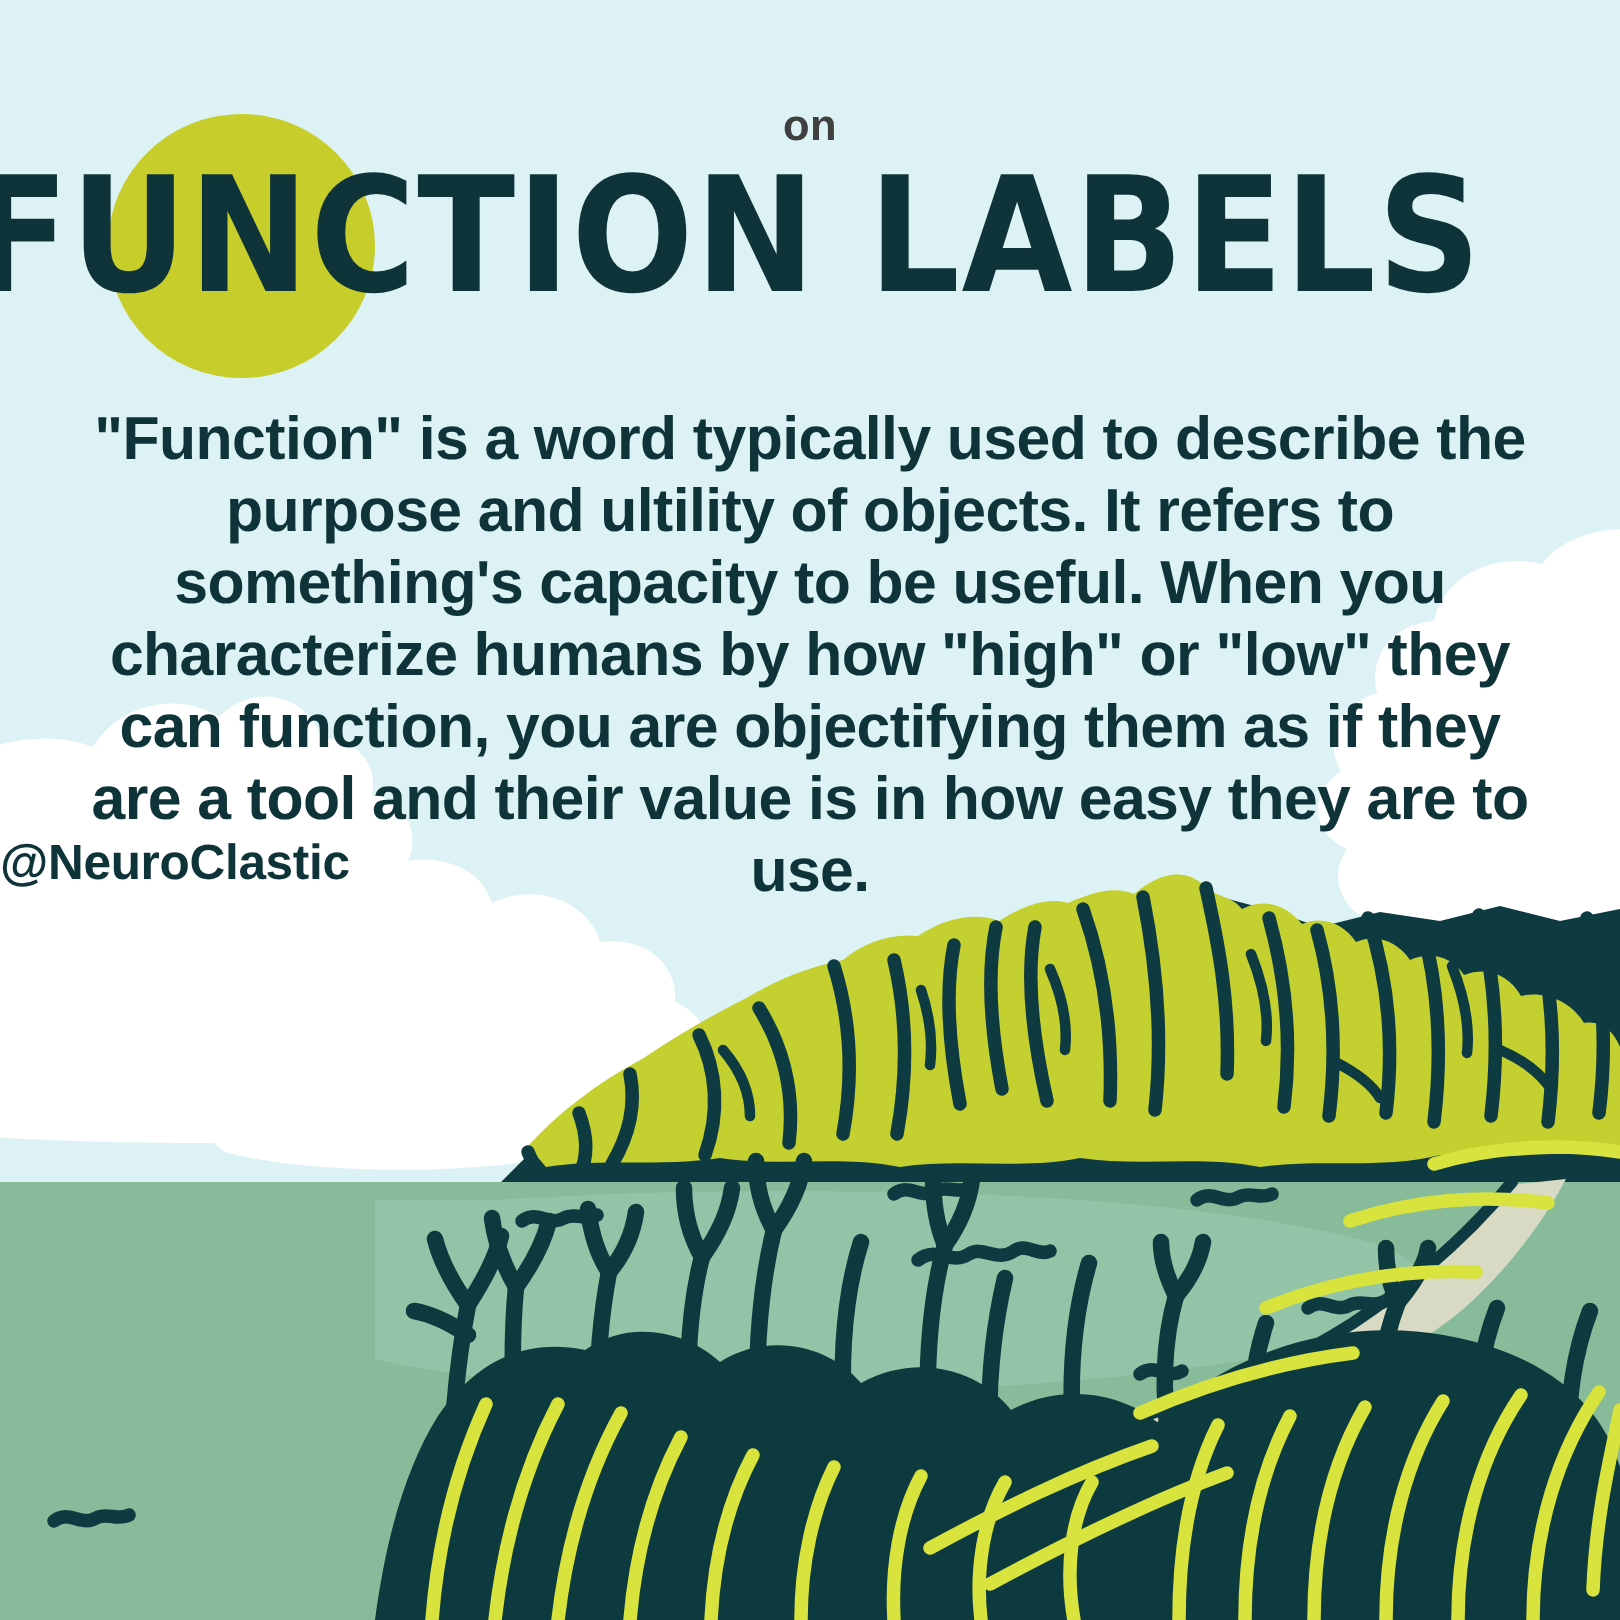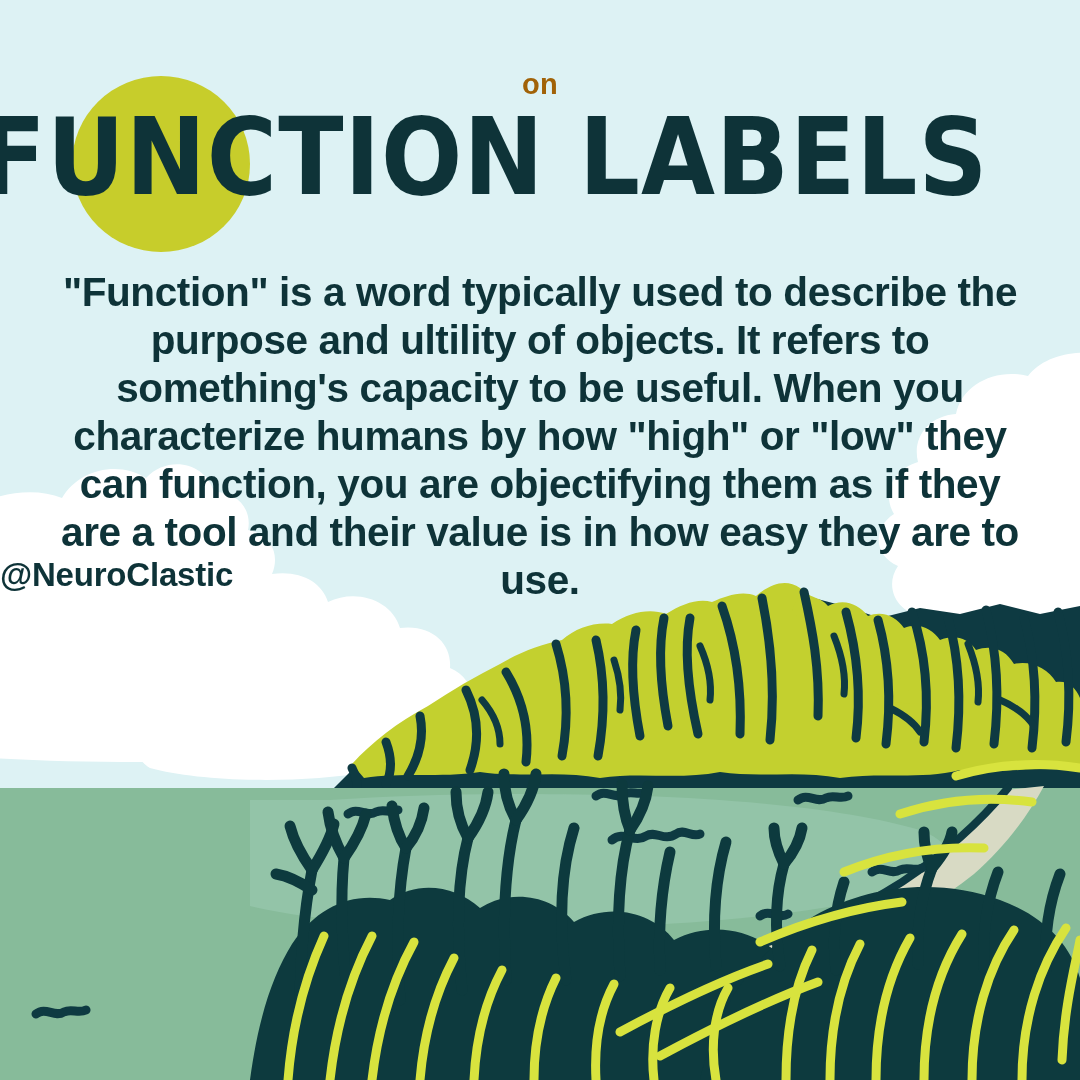--- a/index.html
+++ b/index.html
@@ -52,21 +52,21 @@
 
   .kicker {
     position: absolute;
     left: 0;
     top: 68px;
     width: 1080px;
     text-align: center;
     font-size: 29px;
     font-weight: bold;
     letter-spacing: 0.3px;
-    color: #a16207;
+    color: #404040;
   }
 
   .headline {
     position: absolute;
     left: 0;
     top: 100px;
     width: 876px;
     text-align: center;
     font-family: "DejaVu Sans", sans-serif;
     font-size: 92px;

